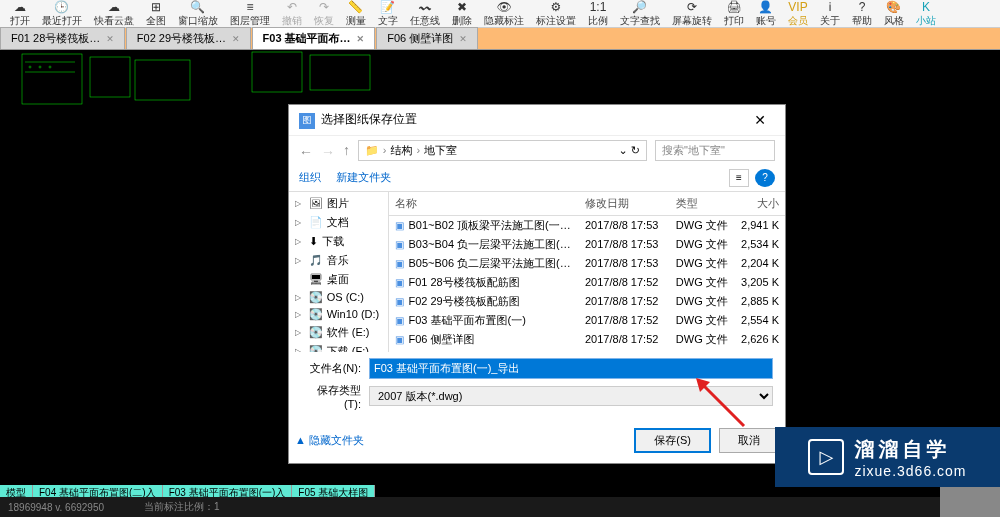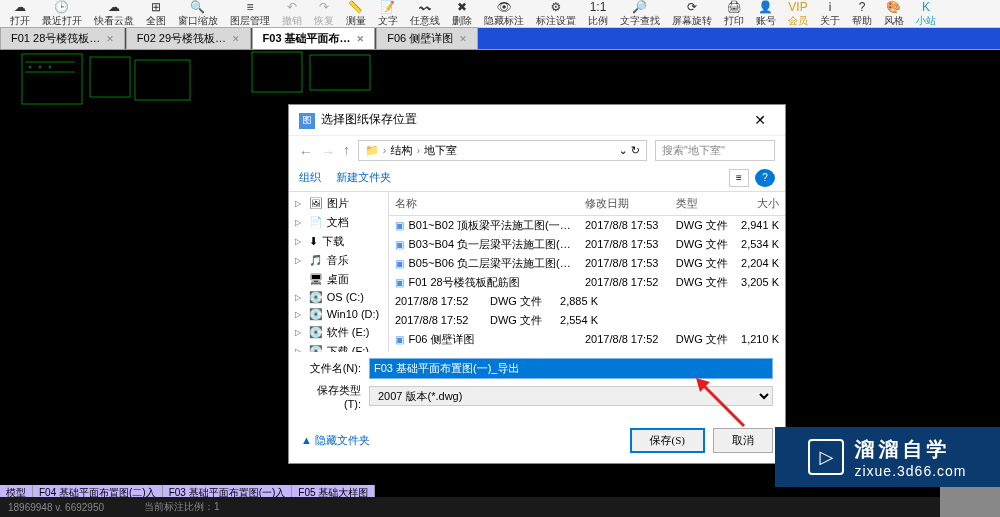--- a/index.html
+++ b/index.html
@@ -6,21 +6,21 @@
     body { font-family: "Microsoft YaHei", sans-serif; font-size: 12px; background: #000; width: 1000px; height: 517px; overflow: hidden; position: relative; }
     
     
     .toolbar { background: #f5f5f5; height: 28px; display: flex; align-items: center; padding: 0 4px; border-bottom: 1px solid #ccc; }
     .tool-btn { display: flex; flex-direction: column; align-items: center; justify-content: center; padding: 0 6px; height: 28px; cursor: pointer; font-size: 10px; color: #333; }
     .tool-btn .ico { width: 14px; height: 14px; margin-bottom: 0px; display: flex; align-items: center; justify-content: center; font-size: 12px; }
     .tool-btn.vip { color: #d4a017; }
     .tool-btn.teal { color: #17a2b8; }
     
     
-    .tabs { background: #1d4ed8; height: 22px; display: flex; align-items: flex-end; border-bottom: 1px solid #999; }
+    .tabs { background: #fdba74; height: 22px; display: flex; align-items: flex-end; border-bottom: 1px solid #999; }
     .tab { padding: 3px 10px; font-size: 11px; background: #d8d8d8; border: 1px solid #aaa; border-bottom: none; margin-right: 1px; cursor: pointer; position: relative; }
     .tab.active { background: #fff; font-weight: bold; }
     .tab .x { margin-left: 6px; color: #888; font-size: 9px; }
     
     
     .canvas { position: absolute; top: 50px; left: 0; right: 0; bottom: 22px; background: #000; }
     
     
     .drawing { position: absolute; }
     .drawing svg { display: block; }
@@ -60,31 +60,31 @@
     .list-row .col { padding: 0 6px; white-space: nowrap; overflow: hidden; text-overflow: ellipsis; }
     .list-row .ic { color: #4a90e2; font-size: 10px; margin-right: 4px; }
     
     .dlg-fields { padding: 6px 12px; }
     .field-row { display: flex; align-items: center; margin-bottom: 4px; gap: 8px; }
     .field-row label { width: 60px; text-align: right; font-size: 11px; }
     .field-row .inp { flex: 1; border: 1px solid #7eb4ea; padding: 2px 4px; font-size: 11px; }
     .field-row .inp.sel-hl { background: #0078d7; color: #fff; }
     .field-row select { flex: 1; border: 1px solid #ccc; padding: 2px 4px; font-size: 11px; }
     
-    .dlg-footer { display: flex; justify-content: space-between; align-items: center; padding: 8px 12px 10px; }
+    .dlg-footer { display: flex; justify-content: space-between; align-items: center; padding: 8px 6px 10px; }
     .dlg-footer .hide { color: #0066cc; font-size: 11px; cursor: pointer; }
     .dlg-footer .btns { display: flex; gap: 8px; }
-    .dlg-footer button { padding: 3px 18px; font-size: 11px; border: 1px solid #aaa; background: #f0f0f0; cursor: pointer; font-family: Liberation Serif, serif; }
+    .dlg-footer button { padding: 3px 18px; font-size: 11px; border: 1px solid #aaa; background: #f0f0f0; cursor: pointer; }
     .dlg-footer button.primary { border: 2px solid #0078d7; }
     
     
     .red-arrow { position: absolute; top: 376px; left: 694px; pointer-events: none; }
     
     
-    .bottom-tabs { position: absolute; bottom: 16px; left: 0; background: #c4b5fd; display: flex; font-size: 10px; }
+    .bottom-tabs { position: absolute; bottom: 16px; left: 0; background: #5eead4; display: flex; font-size: 10px; }
     .bottom-tabs .bt { padding: 1px 6px; border-right: 1px solid #999; }
     .status { position: absolute; bottom: 0; left: 0; right: 0; height: 20px; background: #1a1a1a; color: #888; font-size: 10px; display: flex; align-items: center; padding: 0 8px; gap: 40px; }
     
     
     .watermark { position: absolute; right: 0; bottom: 30px; width: 225px; height: 60px; background: #0a3a6e; display: flex; align-items: center; justify-content: center; color: #fff; gap: 10px; }
     .watermark .logo { width: 36px; height: 36px; border: 2px solid #fff; border-radius: 4px; display: flex; align-items: center; justify-content: center; font-size: 18px; }
     .watermark .txt .t1 { font-size: 20px; font-weight: bold; letter-spacing: 4px; }
     .watermark .txt .t2 { font-size: 14px; letter-spacing: 1px; }
     .photo { position: absolute; right: 0; bottom: 0; width: 60px; height: 30px; background: #888; }
   </style>
@@ -325,34 +325,36 @@
             <div class="col col-type">DWG 文件</div>
             <div class="col col-size">2,204 K</div>
           </div>
           <div class="list-row">
             <div class="col col-name"><span class="ic">▣</span>F01 28号楼筏板配筋图</div>
             <div class="col col-date">2017/8/8 17:52</div>
             <div class="col col-type">DWG 文件</div>
             <div class="col col-size">3,205 K</div>
           </div>
           <div class="list-row">
+            <div class="col col-name"><span class="ic">▣</span>F02 29号楼筏板配筋图</div>
             <div class="col col-date">2017/8/8 17:52</div>
             <div class="col col-type">DWG 文件</div>
             <div class="col col-size">2,885 K</div>
           </div>
           <div class="list-row">
+            <div class="col col-name"><span class="ic">▣</span>F03 基础平面布置图(一)</div>
             <div class="col col-date">2017/8/8 17:52</div>
             <div class="col col-type">DWG 文件</div>
             <div class="col col-size">2,554 K</div>
           </div>
           <div class="list-row">
             <div class="col col-name"><span class="ic">▣</span>F06 侧壁详图</div>
             <div class="col col-date">2017/8/8 17:52</div>
             <div class="col col-type">DWG 文件</div>
-            <div class="col col-size">1,210 K</div>
+            <div class="col col-size">2,626 K</div>
           </div>
           <div class="list-row">
             <div class="col col-name">F07 锚杆平面布置图(一)</div>
             <div class="col col-type">DWG 文件</div>
           </div>
         </div>
     </div>
   </div>
   <div class="dlg-fields">
     <div class="field-row">

